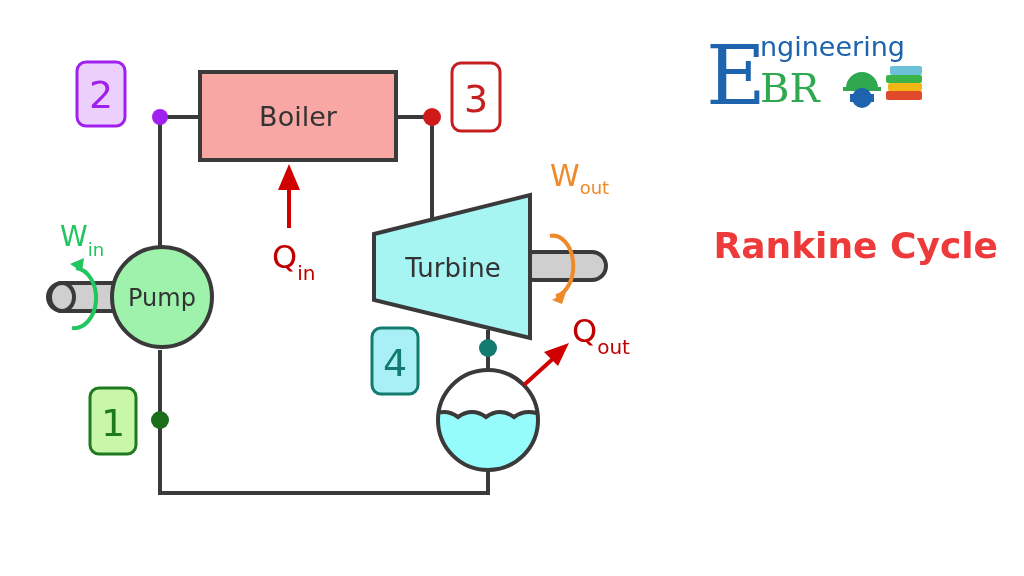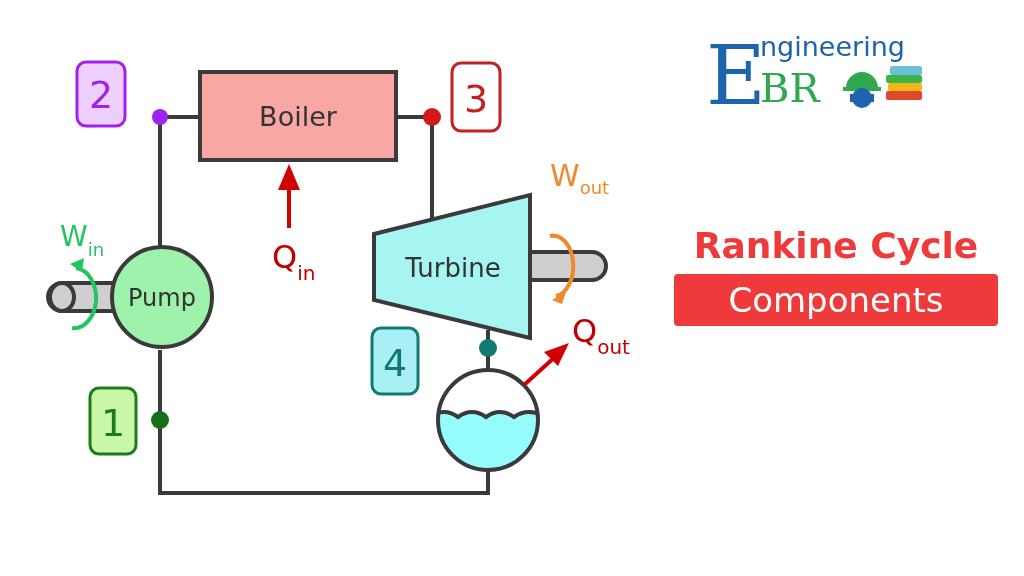--- a/index.html
+++ b/index.html
@@ -1,20 +1,20 @@
 <!DOCTYPE html>
 <html><head>
   <meta charset="utf-8">
   <style>
     html, body { margin: 0; padding: 0; background: #ffffff; }
     body { width: 1024px; height: 576px; position: relative; overflow: hidden; font-family: "DejaVu Sans", sans-serif; }
     #diagram { position: absolute; left: 0; top: 0; width: 1024px; height: 576px; }
     .lbl { font-family: "DejaVu Sans", sans-serif; }
     .logo-E { font-family: "DejaVu Serif", serif; }
-    #title-wrap { position: absolute; left: 674px; top: 226px; width: 324px; text-align: center; }
+    #title-wrap { position: absolute; left: 674px; top: 226px; width: 324px; text-align: right; }
     #title-line1 { font-family: "DejaVu Sans", sans-serif; font-weight: bold; font-size: 36px; color: #ee3a3a; line-height: 40px; letter-spacing: 0px; }
     #title-badge { margin-top: 8px; background: #ee3a3a; color: #ffffff; border-radius: 4px; height: 52px; line-height: 52px; font-family: "DejaVu Sans", sans-serif; font-size: 34px; }
   </style>
 </head>
 <body>
 
 <svg id="diagram" viewBox="0 0 1024 576" xmlns="http://www.w3.org/2000/svg">
 
   <g stroke="#3a3a3a" stroke-width="4" fill="none">
     <polyline points="160,117 202,117"></polyline>
@@ -104,14 +104,13 @@
       <rect x="890" y="66" width="32" height="9" rx="2" fill="#6cc0d8"></rect>
       <rect x="886" y="75" width="36" height="8" rx="2" fill="#3bb54a"></rect>
       <rect x="888" y="83" width="34" height="8" rx="2" fill="#f2b617"></rect>
       <rect x="886" y="91" width="36" height="9" rx="2" fill="#e04a2a"></rect>
     </g>
   </g>
 </svg>
 
 <div id="title-wrap">
   <div id="title-line1">Rankine Cycle</div>
-  <div id="title-badge">Components</div>
 </div>
 
 </body></html>

